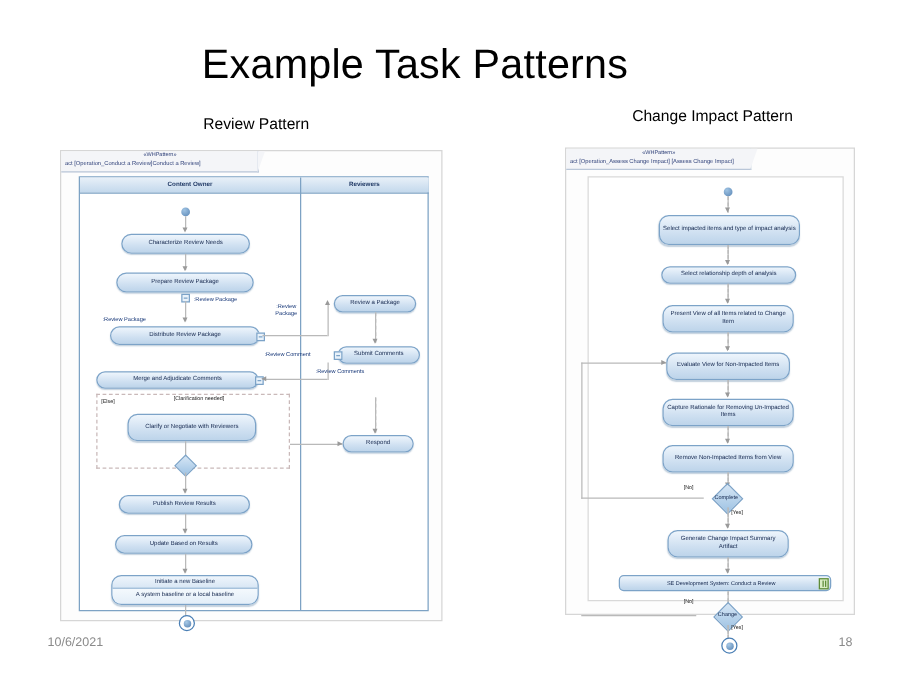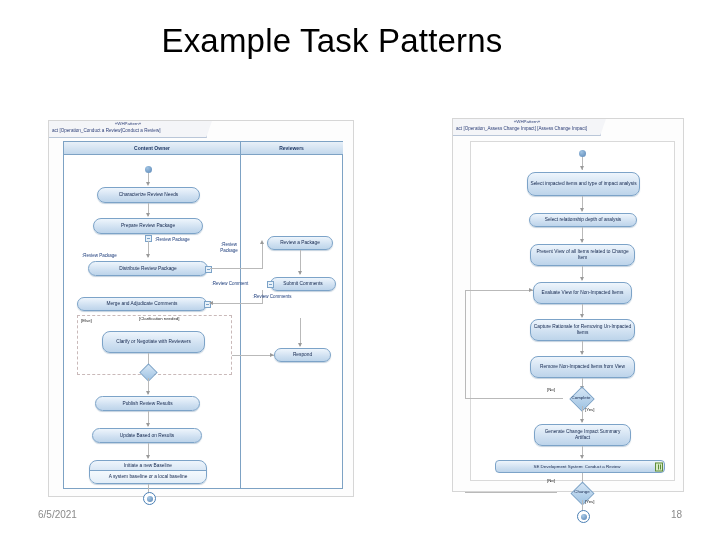--- a/index.html
+++ b/index.html
@@ -5,21 +5,21 @@
 <style>
   html,body{margin:0;padding:0;}
   body{
     width:720px;height:540px;background:#ffffff;
     font-family:"Liberation Sans", sans-serif;
     overflow:hidden;position:relative;
   }
   .slide{position:absolute;inset:0;}
 
   .slide-title{
-    position:absolute;left:0;top:22px;width:664px;text-align:center;
+    position:absolute;left:0;top:32px;width:664px;text-align:center;
     font-size:33px;font-weight:400;color:#000;letter-spacing:.2px;
   }
 
   .caption{position:absolute;font-size:12.5px;color:#000;text-align:center;}
   #cap-left{left:105px;top:92px;width:200px;}
   #cap-right{left:455px;top:86px;width:230px;}
 
   
   .uml-frame{
     position:absolute;background:#fdfdfd;
@@ -166,20 +166,22 @@
     font-size:10px;color:#8a8a8a;
   }
 </style>
 </head>
 <body>
 
 <div class="slide">
 
   <div class="slide-title">Example Task Patterns</div>
 
+  <div class="caption" id="cap-left">Review Pattern</div>
+  <div class="caption" id="cap-right">Change Impact Pattern</div>
 
   <div class="uml-frame" style="left:48px;top:120px;width:306px;height:377px;">
 
     <div class="frame-tab" style="width:158px;"></div>
     <div class="frame-stereo" style="width:158px;text-align:center;">«WHPattern»</div>
     <div class="frame-head">act [Operation_Conduct a Review]Conduct a Review]</div>
 
     <div class="pool" style="left:14px;top:20px;width:280px;height:348px;">
 
       <div class="lane-head" style="left:0;width:176px;">
@@ -402,16 +404,16 @@
       <div class="diamond-lbl" style="left:93px;top:347px;width:36px;">Change</div>
 
       <div class="flow h" style="left:-6px;top:350px;width:92px;"></div>
 
       <div class="guard" style="left:114px;top:357px;">[Yes]</div>
       <div class="flow dash-v" style="left:111px;top:358px;height:11px;"></div>
       <div class="final" style="left:106px;top:368px;"></div>
     </div>
   </div>
 
-  <div class="footer-date">6/5/2021</div>
+  <div class="footer-date">10/6/2021</div>
   <div class="footer-page">18</div>
 
 </div>
 
 </body></html>

